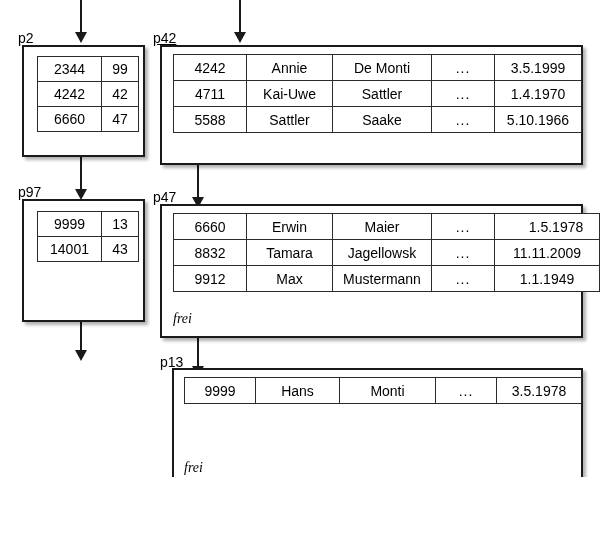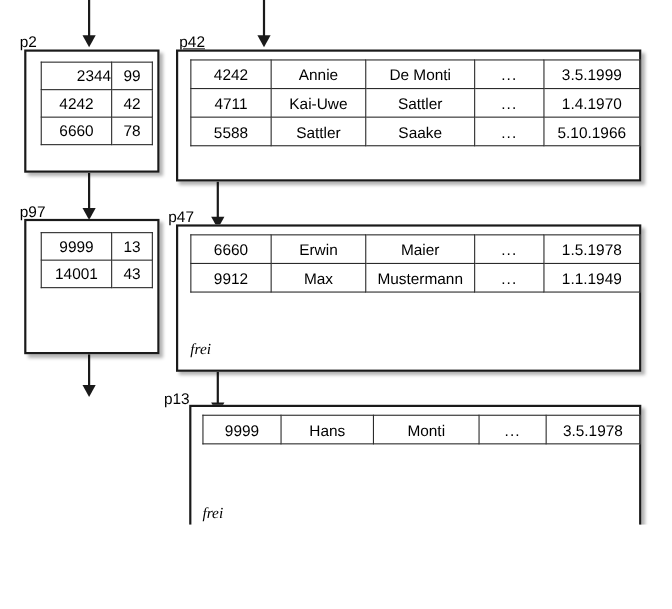--- a/index.html
+++ b/index.html
@@ -137,35 +137,35 @@
   <div class="arrow" style="left:215px; top:487px;">
     <div class="arrow-line" style="height:42px;"></div>
     <div class="arrow-head" style="top:38px;"></div>
   </div>
 
   <div class="page-label" style="left:18px; top:31px;">p2</div>
   <div class="block" style="left:22px; top:45px; width:123px; height:112px;"></div>
   <table class="rec-table small" style="left:37px; top:56px; width:99px;">
     <tbody>
       <tr>
-        <td style="width:63px;text-align:right;">2344</td>
+        <td style="width:63px;">2344</td>
         <td style="width:36px;">99</td>
       </tr>
       <tr>
         <td>4242</td>
         <td>42</td>
       </tr>
       <tr>
         <td>6660</td>
-        <td>78</td>
-      </tr>
-    </tbody>
-  </table>
-
-  <div class="page-label" style="left:163px; top:31px;text-decoration:underline;">p42</div>
+        <td>47</td>
+      </tr>
+    </tbody>
+  </table>
+
+  <div class="page-label" style="left:153px; top:31px;text-decoration:underline;">p42</div>
   <div class="block" style="left:160px; top:45px; width:423px; height:120px;"></div>
   <table class="rec-table" style="left:173px; top:54px; width:403px;">
     <tbody>
       <tr>
         <td style="width:72px;">4242</td>
         <td style="width:85px;">Annie</td>
         <td style="width:98px;">De Monti</td>
         <td style="width:62px;" class="dots">...</td>
         <td style="width:86px;">3.5.1999</td>
       </tr>
@@ -203,34 +203,41 @@
 
   <div class="page-label" style="left:153px; top:190px;">p47</div>
   <div class="block" style="left:160px; top:204px; width:423px; height:134px;"></div>
   <table class="rec-table" style="left:173px; top:213px; width:403px;">
     <tbody>
       <tr>
         <td style="width:72px;">6660</td>
         <td style="width:85px;">Erwin</td>
         <td style="width:98px;">Maier</td>
         <td style="width:62px;" class="dots">...</td>
-        <td style="width:86px;">1.5.1978</td>
+        <td style="width:86px;padding-left:18px;">1.5.1978</td>
+      </tr>
+      <tr>
+        <td>8832</td>
+        <td>Tamara</td>
+        <td>Jagellowsk</td>
+        <td class="dots">...</td>
+        <td>11.11.2009</td>
       </tr>
       <tr>
         <td>9912</td>
         <td>Max</td>
         <td>Mustermann</td>
         <td class="dots">...</td>
         <td>1.1.1949</td>
       </tr>
     </tbody>
   </table>
   <div class="frei" style="left:173px; top:312px;">frei</div>
 
-  <div class="page-label" style="left:149px; top:355px;">p13</div>
+  <div class="page-label" style="left:160px; top:355px;">p13</div>
   <div class="block" style="left:172px; top:368px; width:411px; height:119px;"></div>
   <table class="rec-table" style="left:184px; top:377px; width:392px;">
     <tbody>
       <tr>
         <td style="width:70px;">9999</td>
         <td style="width:83px;">Hans</td>
         <td style="width:95px;">Monti</td>
         <td style="width:60px;" class="dots">...</td>
         <td style="width:84px;">3.5.1978</td>
       </tr>

